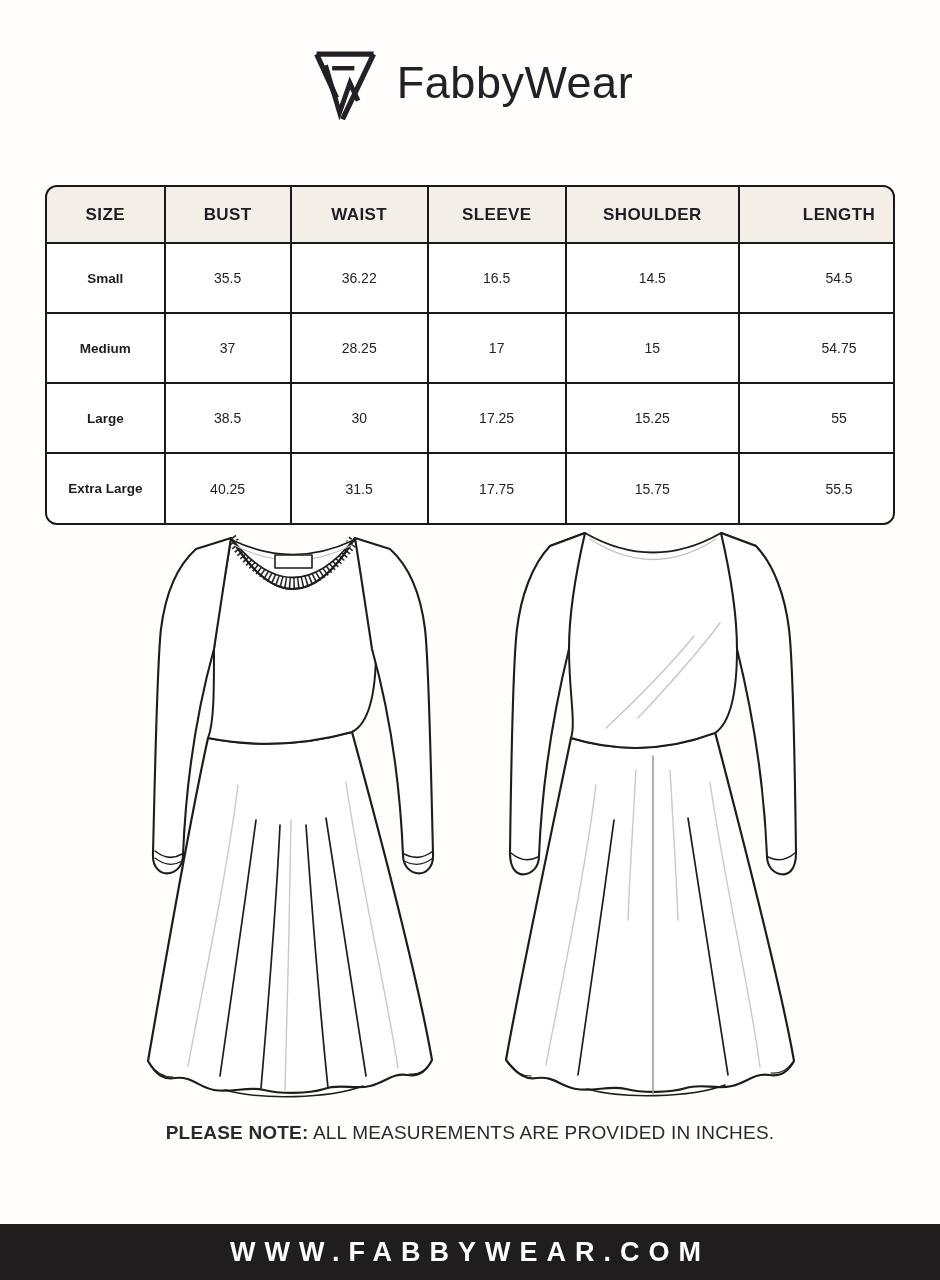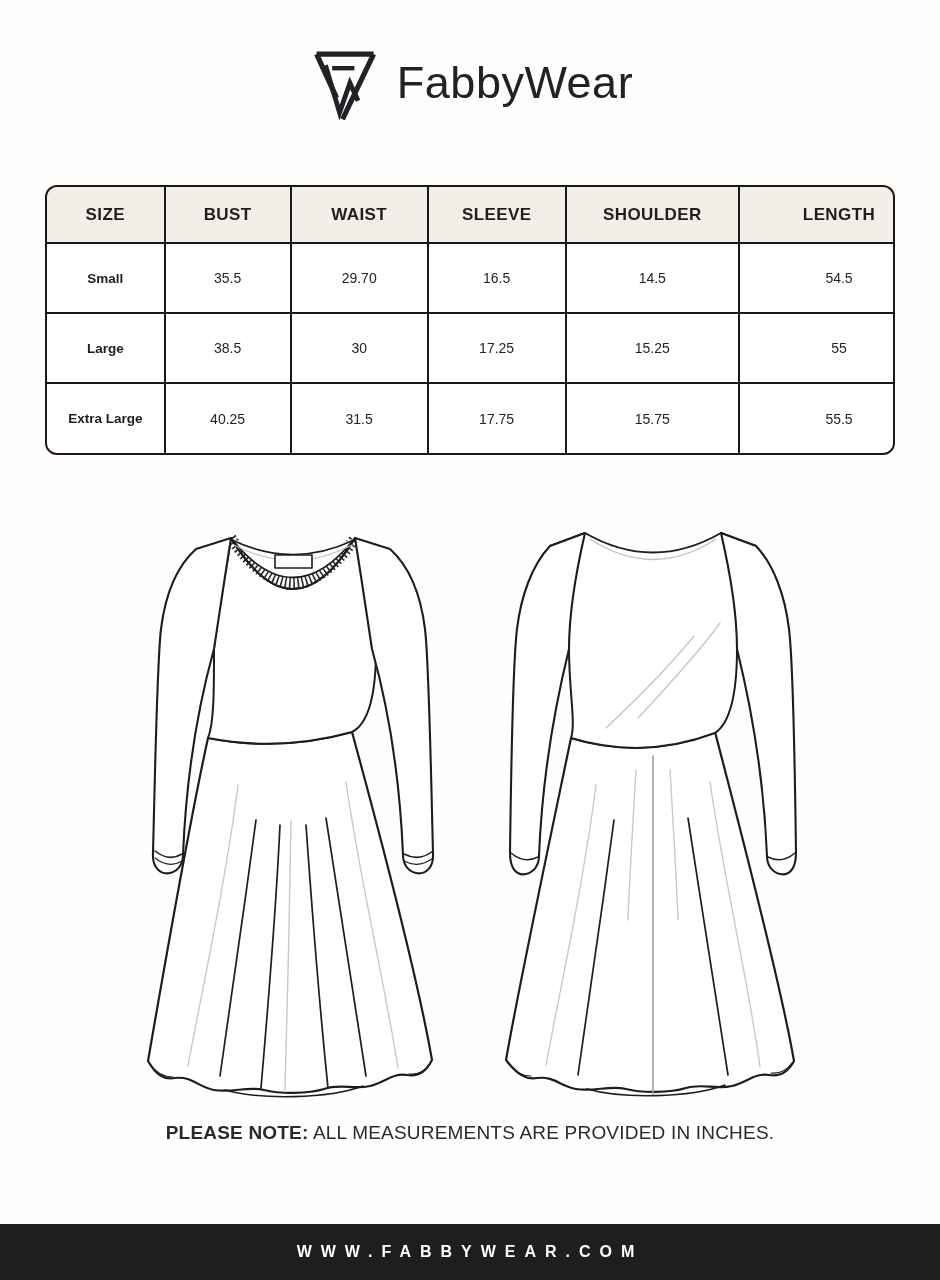--- a/index.html
+++ b/index.html
@@ -31,21 +31,21 @@
   .sketch{position:absolute;top:520px;width:330px;height:580px;}
   .sketch-front{left:130px;}
   .sketch-back{left:490px;}
   
   .note{position:absolute;top:1122px;left:0;width:100%;text-align:center;
     font-size:19px;letter-spacing:.2px;color:#2a292d;}
   .note b{font-weight:bold;}
   
   .footer{position:absolute;left:0;bottom:0;width:100%;height:56px;
     background:#201d1e;display:flex;align-items:center;justify-content:center;}
-  .footer-url{color:#ffffff;font-size:16px;font-weight:bold;letter-spacing:9px;}
+  .footer-url{color:#ffffff;font-size:27px;font-weight:bold;letter-spacing:9px;}
 </style>
 </head>
 <body>
 
 <div id="page">
 
   <div class="brand">
     <svg width="74" height="74" viewBox="0 0 100 100" aria-hidden="true">
       <g fill="none" stroke="#232026" stroke-linecap="butt">
         <path d="M13 11 H90" stroke-width="7"></path>
@@ -75,24 +75,32 @@
           <th>WAIST</th>
           <th>SLEEVE</th>
           <th>SHOULDER</th>
           <th>LENGTH</th>
         </tr>
       </thead>
       <tbody>
         <tr>
           <td class="cell-size">Small</td>
           <td class="cell-val">35.5</td>
-          <td class="cell-val">29.70</td>
+          <td class="cell-val">36.22</td>
           <td class="cell-val">16.5</td>
           <td class="cell-val">14.5</td>
           <td class="cell-val">54.5</td>
+        </tr>
+        <tr>
+          <td class="cell-size">Medium</td>
+          <td class="cell-val">37</td>
+          <td class="cell-val">28.25</td>
+          <td class="cell-val">17</td>
+          <td class="cell-val">15</td>
+          <td class="cell-val">54.75</td>
         </tr>
         <tr>
           <td class="cell-size">Large</td>
           <td class="cell-val">38.5</td>
           <td class="cell-val">30</td>
           <td class="cell-val">17.25</td>
           <td class="cell-val">15.25</td>
           <td class="cell-val">55</td>
         </tr>
         <tr>

